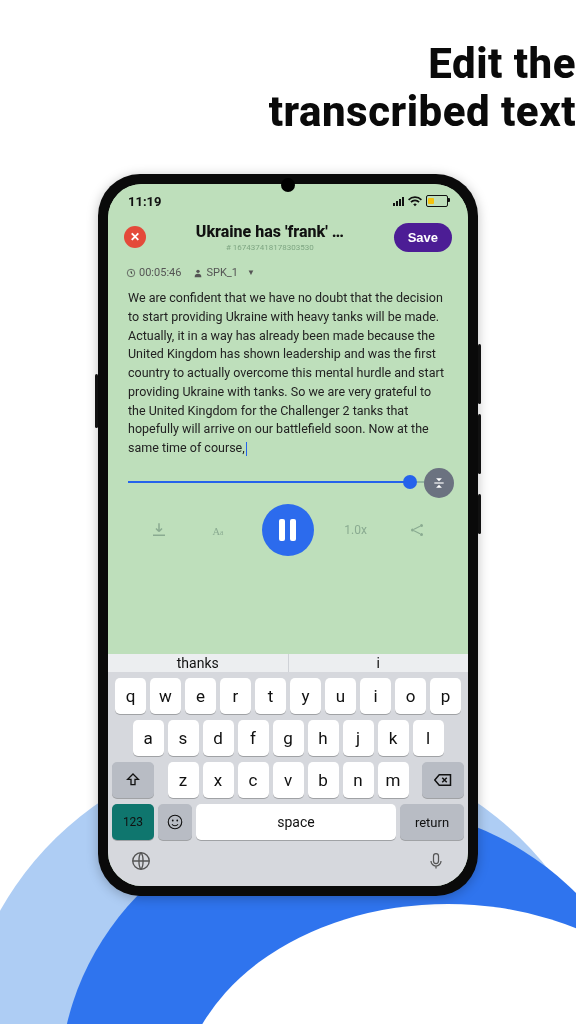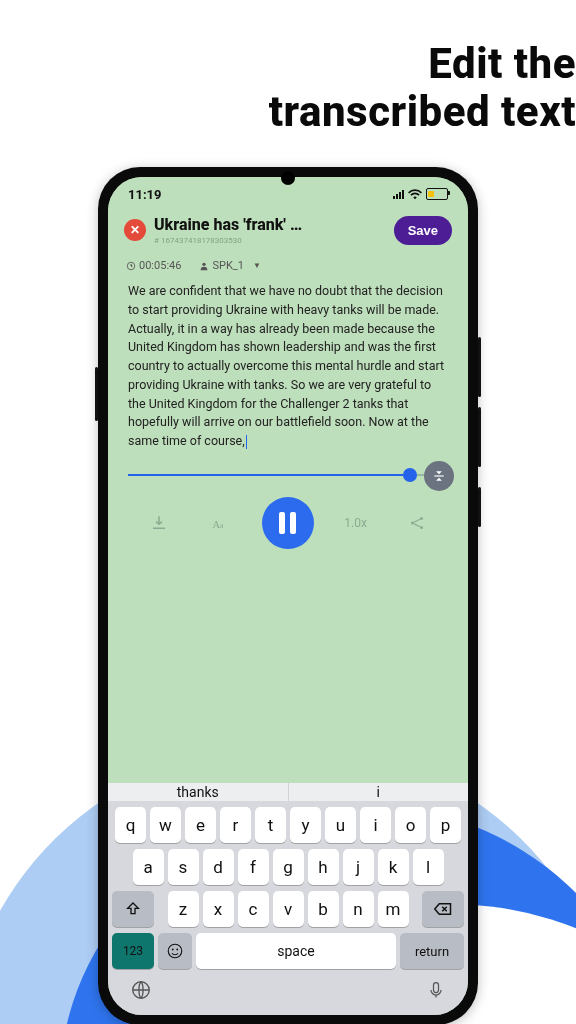--- a/index.html
+++ b/index.html
@@ -2,43 +2,43 @@
 <html><head>
 <meta charset="utf-8">
 <style>
   html,body{margin:0;padding:0;width:576px;height:1024px;background:#fff;font-family:-apple-system,BlinkMacSystemFont,"Segoe UI",Roboto,Helvetica,Arial,sans-serif;overflow:hidden;position:relative}
   .heading{position:absolute;top:40px;left:0;right:0;text-align:right;font-weight:800;font-size:42px;line-height:1.15;color:#0a0a0a;letter-spacing:.5px}
   .bg-waves{position:absolute;left:0;right:0;bottom:0;height:420px;z-index:0}
   .wave{position:absolute;left:-40px;right:-40px;border-radius:50% 50% 0 0}
   .wave1{height:640px;bottom:-360px;background:#aecdf4}
   .wave2{height:560px;bottom:-340px;background:#2f74ee;left:60px;right:-80px}
   .wave3{height:400px;bottom:-280px;background:#fff;left:180px;right:-140px}
-  .phone-wrap{position:absolute;top:167px;left:50%;transform:translateX(-50%);width:380px;height:858px;z-index:5}
+  .phone-wrap{position:absolute;top:174px;left:50%;transform:translateX(-50%);width:380px;height:722px;z-index:5}
   .phone-frame{position:absolute;inset:0;border-radius:42px;background:#0a0a0a;box-shadow:0 2px 12px rgba(0,0,0,.25);padding:10px}
   .side-btn{position:absolute;background:#111;border-radius:3px}
   .side-btn.left{left:-3px;top:200px;width:3px;height:54px}
   .side-btn.r1{right:-3px;top:170px;width:3px;height:60px}
   .side-btn.r2{right:-3px;top:240px;width:3px;height:60px}
   .side-btn.r3{right:-3px;top:320px;width:3px;height:40px}
   .screen{position:absolute;inset:10px;border-radius:34px;overflow:hidden;background:#bedfbb}
   .cam{position:absolute;top:4px;left:50%;transform:translateX(-50%);width:14px;height:14px;border-radius:50%;background:#000;z-index:20}
   .status{position:relative;height:34px;display:flex;align-items:center;justify-content:space-between;padding:0 20px;font-size:13px;font-weight:700;color:#111;z-index:2}
   .status-icons{display:flex;align-items:center;gap:4px}
   .sig{display:flex;align-items:flex-end;gap:1px;height:10px}
   .sig span{width:2px;background:#111;display:inline-block}
   .battery{width:20px;height:10px;border:1px solid #111;border-radius:2px;position:relative;display:flex;align-items:center}
   .battery::after{content:"";position:absolute;right:-3px;top:2px;width:2px;height:4px;background:#111;border-radius:0 1px 1px 0}
   .battery .fill{height:6px;width:6px;margin-left:1px;background:#f4c20d;border-radius:1px}
   .header{display:flex;align-items:center;gap:8px;padding:4px 16px 6px}
   .close-btn{width:22px;height:22px;border-radius:50%;background:#e44a3a;display:flex;align-items:center;justify-content:center;color:#fff;font-size:12px;font-weight:900;flex:0 0 auto}
-  .title-col{flex:1;text-align:left;min-width:0}
+  .title-col{flex:1;text-align:center;min-width:0}
   .title{font-weight:800;font-size:16px;color:#111;white-space:nowrap;overflow:hidden;text-overflow:ellipsis}
   .subid{font-size:8px;color:#7fa683;margin-top:2px}
   .save{background:#4c1d95;color:#fff;border:none;border-radius:16px;padding:7px 14px;font-size:13px;font-weight:700;flex:0 0 auto}
-  .meta{display:flex;align-items:center;gap:18px;padding:8px 18px 6px;font-size:11px;color:#555}
+  .meta{display:flex;align-items:center;gap:12px;padding:8px 18px 6px;font-size:11px;color:#555}
   .meta .item{display:flex;align-items:center;gap:3px}
   .chev{font-size:8px;margin-left:6px}
   .transcript{padding:4px 20px 12px;font-size:12.5px;line-height:1.5;color:#222}
   .cursor{display:inline-block;width:1px;height:14px;background:#2563eb;vertical-align:middle;margin-left:1px}
   .player{padding:0 20px;position:relative}
   .track{position:relative;height:24px}
   .track .bar{position:absolute;top:11px;left:0;right:0;height:2px;background:#94b7a0}
   .track .prog{position:absolute;top:11px;left:0;height:2px;background:#2563eb}
   .track .thumb{position:absolute;top:5px;width:14px;height:14px;background:#2563eb;border-radius:50%}
   .times{display:flex;justify-content:space-between;font-size:10px;color:#333;margin-top:2px}

